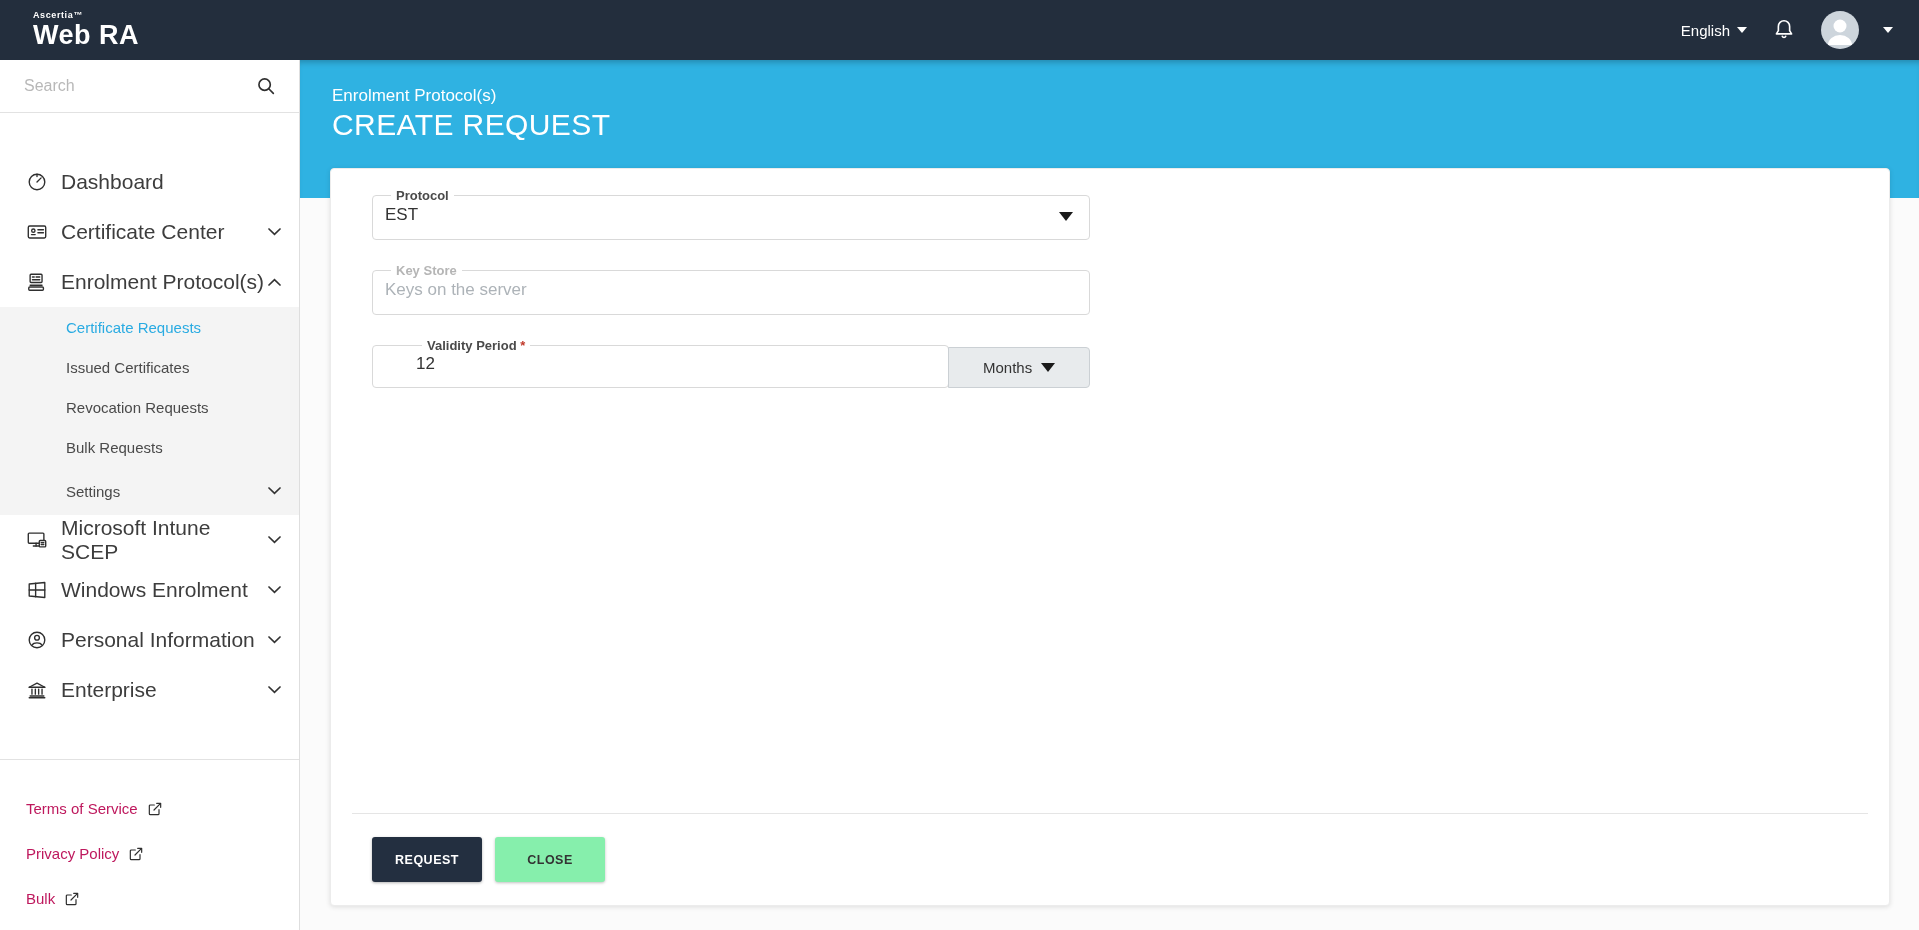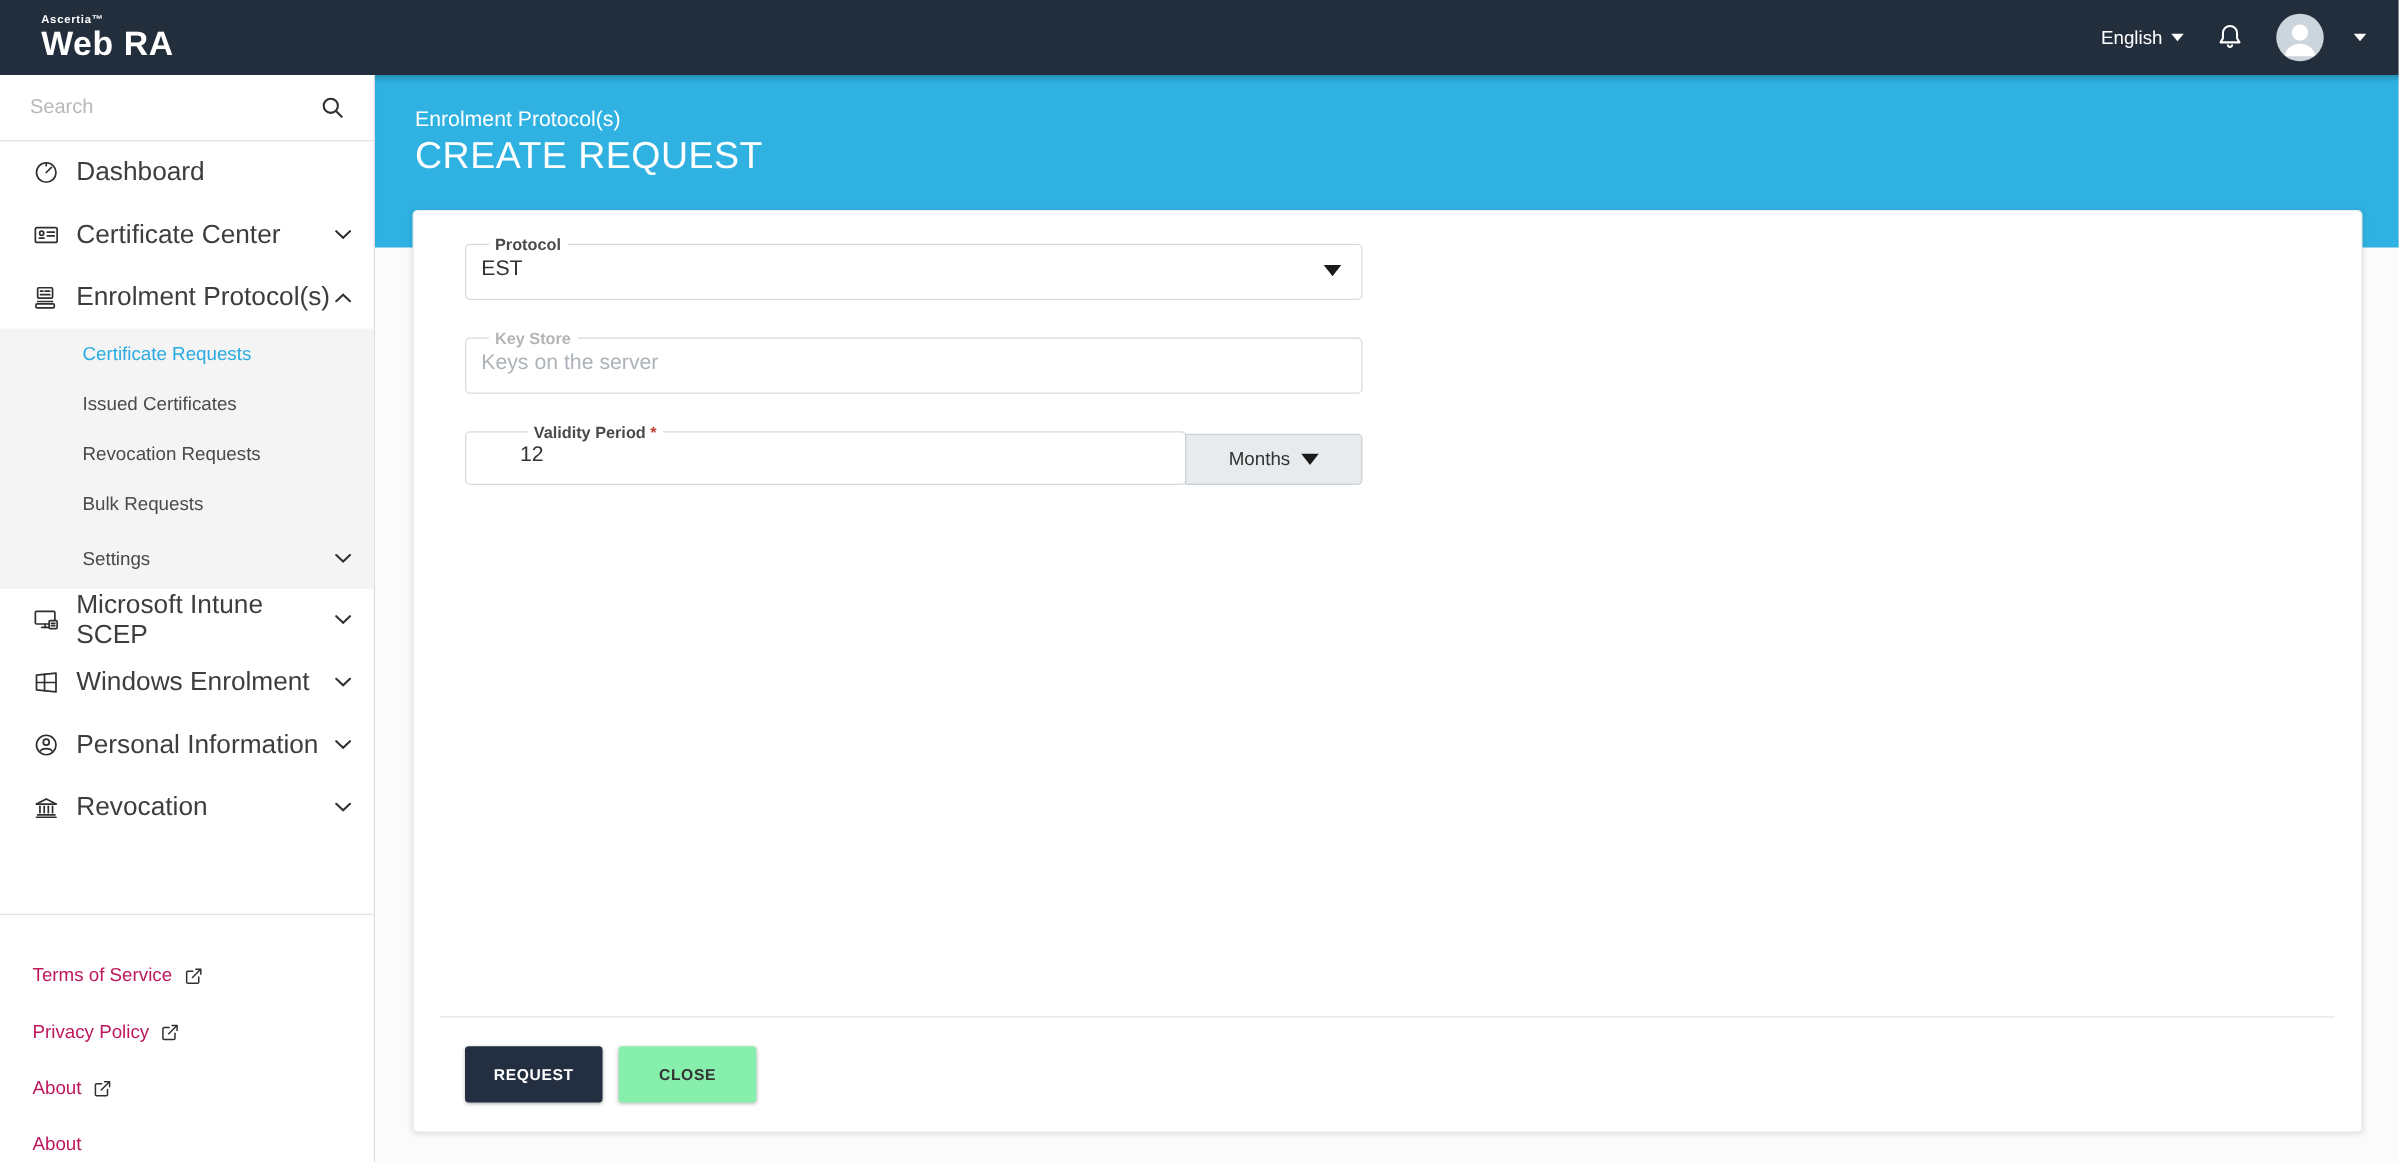--- a/index.html
+++ b/index.html
@@ -11,21 +11,21 @@
   .logo { padding-left:33px; display:flex; flex-direction:column; line-height:1; cursor:pointer; }
   .logo .brand { color:#fff; font-size:9px; letter-spacing:.6px; font-weight:700; margin-bottom:2px; }
   .logo .product { color:#fff; font-size:27px; font-weight:700; letter-spacing:.5px; }
   .topbar-right { display:flex; align-items:center; gap:24px; padding-right:26px; }
   .lang { color:#fff; font-size:15px; display:flex; align-items:center; gap:7px; cursor:pointer; }
   .caret { width:0; height:0; border-left:5px solid transparent; border-right:5px solid transparent; border-top:6px solid #fff; display:inline-block; }
   .bell { display:flex; align-items:center; cursor:pointer; }
   .avatar { width:38px; height:38px; border-radius:50%; background:#cdd5dc; display:flex; align-items:flex-end; justify-content:center; overflow:hidden; cursor:pointer; }
 
   
-  .sidebar { position:absolute; top:60px; left:0; width:300px; height:870px; background:#fff; border-right:1px solid #dedede; display:flex; flex-direction:column; z-index:20; }
+  .sidebar { position:absolute; top:60px; left:0; width:300px; height:870px; background:#fff; border-right:1px solid #dedede; display:flex; flex-direction:column; z-index:20;gap:44px; }
   .search-row { height:53px; flex:0 0 53px; border-bottom:1px solid #e2e2e2; display:flex; align-items:center; padding:0 22px 0 24px; }
   .search-row input { flex:1; border:none; outline:none; font-size:16px; color:#444; font-family:"Liberation Sans",sans-serif; background:transparent; }
   .search-row input::placeholder { color:#b8b8b8; }
   .side-nav { flex:0 0 auto; }
   .nav-item { height:50px; display:flex; align-items:center; padding:0 18px 0 25px; cursor:pointer; color:#3d3d3d; }
   .nav-item .nicon { width:24px; height:24px; display:flex; align-items:center; justify-content:center; color:#2f2f2f; }
   .nav-item .nlabel { margin-left:12px; font-size:21px; flex:1; }
   .chev { display:flex; align-items:center; }
   .chev.up svg { transform:rotate(180deg); }
   .submenu { background:#f4f4f4; }
@@ -237,21 +237,21 @@
               <path d="M3.5 9L12 4.5 20.5 9"></path>
               <line x1="3.5" y1="9" x2="20.5" y2="9"></line>
               <line x1="6.5" y1="11" x2="6.5" y2="16.5"></line>
               <line x1="10.2" y1="11" x2="10.2" y2="16.5"></line>
               <line x1="13.8" y1="11" x2="13.8" y2="16.5"></line>
               <line x1="17.5" y1="11" x2="17.5" y2="16.5"></line>
               <line x1="4.5" y1="18.5" x2="19.5" y2="18.5"></line>
               <line x1="3.5" y1="20.5" x2="20.5" y2="20.5"></line>
             </svg>
         </span>
-        <span class="nlabel">Revocation</span>
+        <span class="nlabel">Enterprise</span>
         <span class="chev">
           <svg width="13" height="8" viewBox="0 0 13 8">
               <path d="M1 1l5.5 5.3L12 1" fill="none" stroke="#333" stroke-width="1.7" stroke-linecap="round"></path>
             </svg>
         </span>
       </div>
     </nav>
 
     <div class="side-footer">
       <div class="flink">
@@ -264,21 +264,21 @@
       </div>
       <div class="flink">
         <span>Privacy Policy</span>
         <svg class="icn" width="16" height="16" viewBox="0 0 24 24" style="stroke-width:1.8;">
             <path d="M18 13v6a1.5 1.5 0 0 1-1.5 1.5H5A1.5 1.5 0 0 1 3.5 19V7.5A1.5 1.5 0 0 1 5 6h6"></path>
             <polyline points="14.5 3.5 20.5 3.5 20.5 9.5"></polyline>
             <line x1="10.5" y1="13.5" x2="20" y2="4"></line>
           </svg>
       </div>
       <div class="flink">
-        <span>About</span>
+        <span>Bulk</span>
         <svg class="icn" width="16" height="16" viewBox="0 0 24 24" style="stroke-width:1.8;">
             <path d="M18 13v6a1.5 1.5 0 0 1-1.5 1.5H5A1.5 1.5 0 0 1 3.5 19V7.5A1.5 1.5 0 0 1 5 6h6"></path>
             <polyline points="14.5 3.5 20.5 3.5 20.5 9.5"></polyline>
             <line x1="10.5" y1="13.5" x2="20" y2="4"></line>
           </svg>
       </div>
       <div class="flink">
         <span>About</span>
       </div>
     </div>

